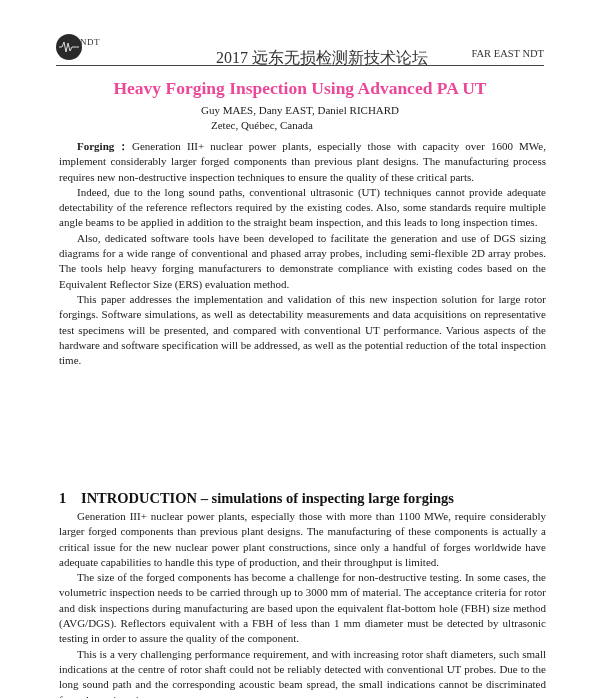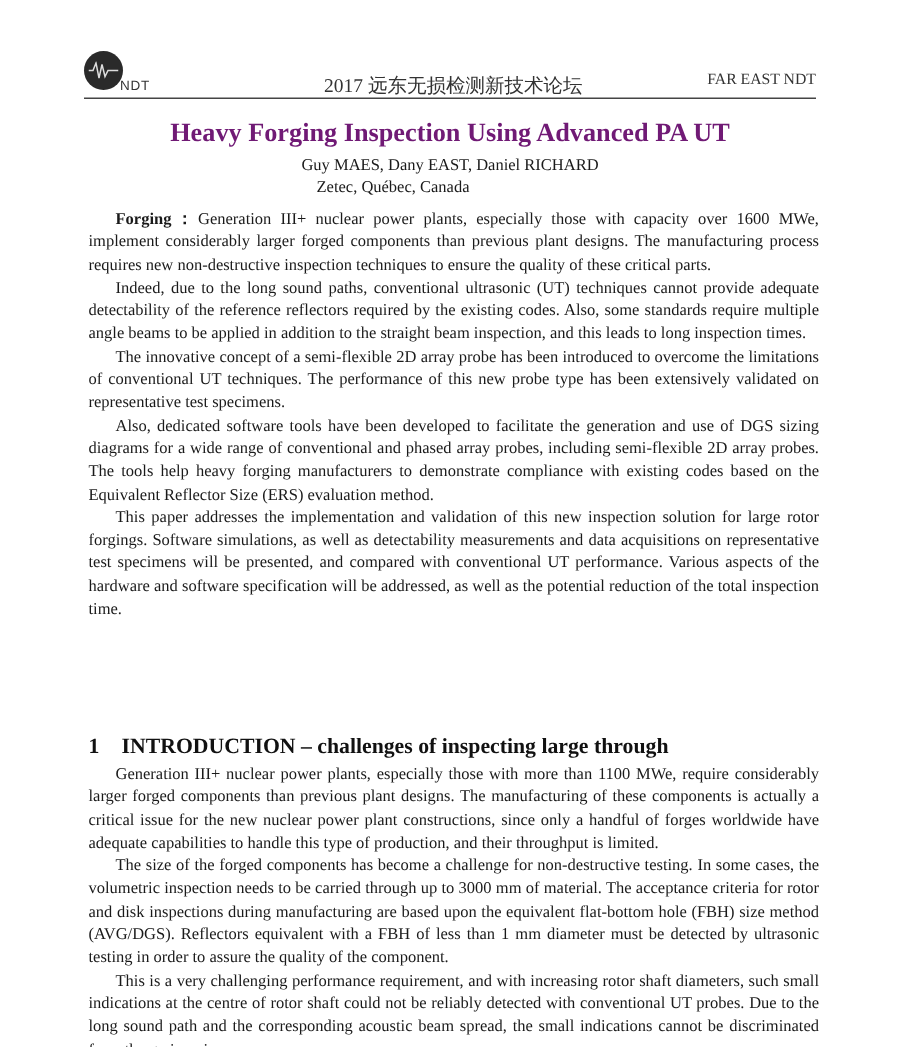--- a/index.html
+++ b/index.html
@@ -5,25 +5,25 @@
     html, body { margin: 0; padding: 0; background: #ffffff; }
     body {
       width: 600px; height: 698px; overflow: hidden; position: relative;
       font-family: "Liberation Serif", "DejaVu Serif", serif;
       color: #1a1a1a;
     }
     .header { position: absolute; left: 56px; top: 34px; width: 488px; height: 28px; }
     .logo { position: absolute; left: 0; top: 0; width: 46px; height: 26px; }
     .logo-circle { position: absolute; left: 0; top: 0; width: 26px; height: 26px; border-radius: 50%; background: #2a2a2a; }
     .logo-wave { position: absolute; left: 3px; top: 7px; width: 20px; height: 12px; }
-    .logo-text { position: absolute; left: 24px; top: 18px; font-family: Liberation Sans, sans-serif; font-size: 9px; color: #333; letter-spacing: 0.5px; }
-    .header-center { position: absolute; left: 160px; top: 14px; font-size: 13px; color: #333; }
+    .logo-text { position: absolute; left: 24px; top: 3px; font-family: Liberation Serif, serif; font-size: 9px; color: #333; letter-spacing: 0.5px; }
+    .header-center { position: absolute; left: 160px; top: 14px; font-size: 16px; color: #333; }
     .header-right { position: absolute; right: 0; top: 14px; font-size: 10.5px; color: #333; text-align: center; }
     .header-rule { position: absolute; left: 56px; top: 65px; width: 488px; height: 1px; background: #444; }
-    .title { position: absolute; left: 0; width: 600px; top: 78px; text-align: center; font-weight: bold; font-size: 17.5px; color: #701a75; }
+    .title { position: absolute; left: 0; width: 600px; top: 78px; text-align: center; font-weight: bold; font-size: 17.5px; color: #ec4899; }
     .authors { position: absolute; left: 0; width: 600px; top: 104px; text-align: center; font-size: 11px; }
     .affil { position: absolute; left: 0; width: 524px; top: 119px; text-align: center; font-size: 11px; }
     .body-text { position: absolute; left: 59px; width: 487px; font-size: 11px; line-height: 15.3px; text-align: justify; }
     .body-text p { margin: 0; text-indent: 18px; }
     .abstract { top: 139px; }
     .abs-label { font-weight: bold; }
     .section-head { position: absolute; left: 59px; top: 490px; font-weight: bold; font-size: 14.5px; color: #111; }
     .section-head .num { display: inline-block; width: 22px; }
     .intro { top: 509px; }
   </style>
@@ -43,27 +43,26 @@
 </div>
 <div class="header-rule"></div>
 
 <div class="title">Heavy Forging Inspection Using Advanced PA UT</div>
 <div class="authors">Guy MAES, Dany EAST, Daniel RICHARD</div>
 <div class="affil">Zetec, Québec, Canada</div>
 
 <div class="body-text abstract">
   <p><span class="abs-label">Forging：</span><span>Generation III+ nuclear power plants, especially those with capacity over 1600 MWe, implement considerably larger forged components than previous plant designs. The manufacturing process requires new non-destructive inspection techniques to ensure the quality of these critical parts.</span></p>
   <p>Indeed, due to the long sound paths, conventional ultrasonic (UT) techniques cannot provide adequate detectability of the reference reflectors required by the existing codes. Also, some standards require multiple angle beams to be applied in addition to the straight beam inspection, and this leads to long inspection times.</p>
-  <p>The innovative concept of a semi-flexible 2D array probe has been introduced to overcome the limitations of conventional UT techniques. The performance of this new probe type has been extensively validated on representative test specimens.</p>
   <p>Also, dedicated software tools have been developed to facilitate the generation and use of DGS sizing diagrams for a wide range of conventional and phased array probes, including semi-flexible 2D array probes. The tools help heavy forging manufacturers to demonstrate compliance with existing codes based on the Equivalent Reflector Size (ERS) evaluation method.</p>
   <p>This paper addresses the implementation and validation of this new inspection solution for large rotor forgings. Software simulations, as well as detectability measurements and data acquisitions on representative test specimens will be presented, and compared with conventional UT performance. Various aspects of the hardware and software specification will be addressed, as well as the potential reduction of the total inspection time.</p>
 </div>
 
 <div class="section-head">
-  <span class="num">1</span><span>INTRODUCTION – challenges of inspecting large through</span>
+  <span class="num">1</span><span>INTRODUCTION – simulations of inspecting large forgings</span>
 </div>
 
 <div class="body-text intro">
   <p>Generation III+ nuclear power plants, especially those with more than 1100 MWe, require considerably larger forged components than previous plant designs. The manufacturing of these components is actually a critical issue for the new nuclear power plant constructions, since only a handful of forges worldwide have adequate capabilities to handle this type of production, and their throughput is limited.</p>
   <p>The size of the forged components has become a challenge for non-destructive testing. In some cases, the volumetric inspection needs to be carried through up to 3000 mm of material. The acceptance criteria for rotor and disk inspections during manufacturing are based upon the equivalent flat-bottom hole (FBH) size method (AVG/DGS). Reflectors equivalent with a FBH of less than 1 mm diameter must be detected by ultrasonic testing in order to assure the quality of the component.</p>
   <p>This is a very challenging performance requirement, and with increasing rotor shaft diameters, such small indications at the centre of rotor shaft could not be reliably detected with conventional UT probes. Due to the long sound path and the corresponding acoustic beam spread, the small indications cannot be discriminated from the grain noise.</p>
 
 </div>
 
 </body></html>

